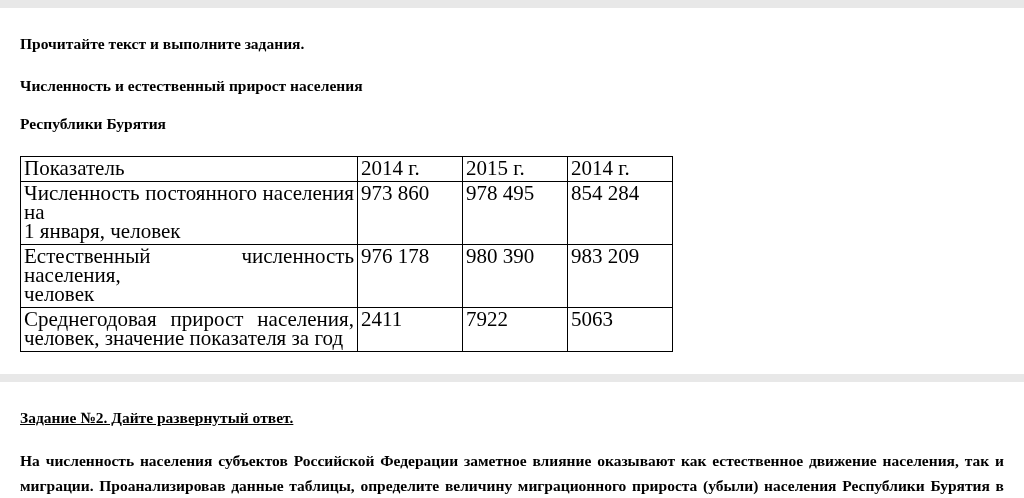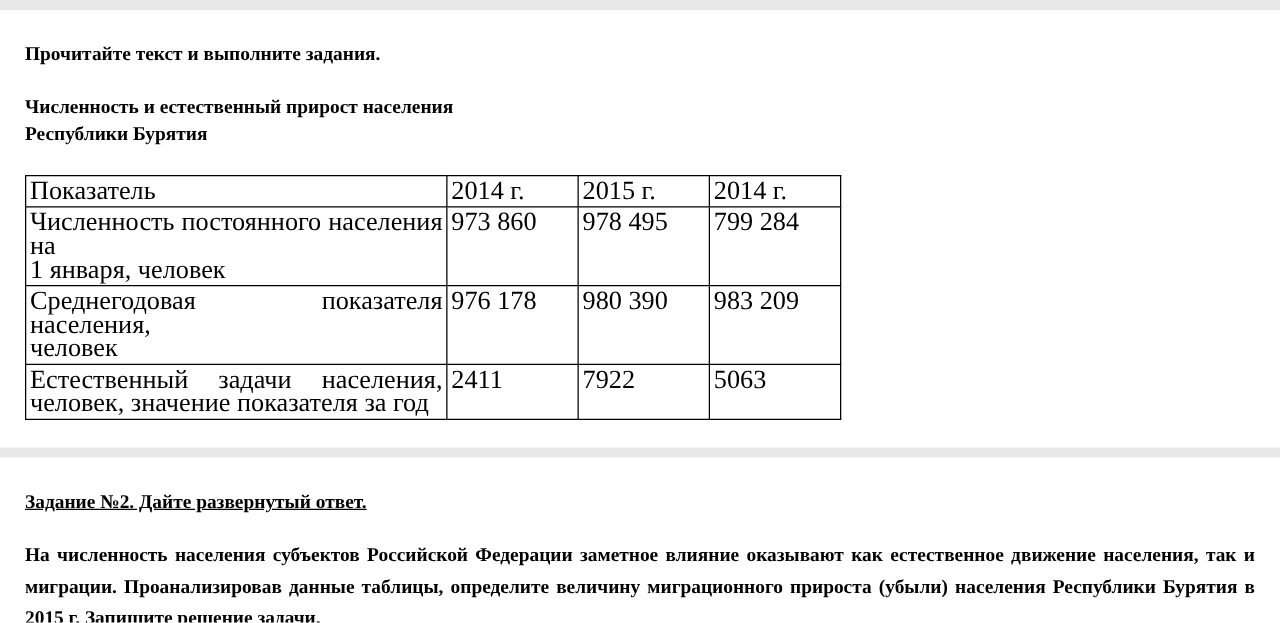--- a/index.html
+++ b/index.html
@@ -43,21 +43,21 @@
     line-height: 20px;
     margin: 0;
   }
   .instr {
     margin-top: 22px;
   }
   .title {
     margin-top: 22px;
   }
   .title-line2 {
-    margin-top: 2px;
+    margin-top: 18px;
   }
   table.data {
     margin-top: 22px;
     border-collapse: collapse;
     table-layout: fixed;
     width: 630px;
     font-size: 21px;
     line-height: 19px;
   }
   table.data td {
@@ -128,36 +128,36 @@
             <td class="col-y3">2014 г.</td>
           </tr>
 
           <tr>
             <td class="col-label">
               <div class="justify-cell">Численность постоянного населения на</div>
               <div class="cell-sub">1 января, человек</div>
             </td>
             <td class="col-y1">973 860</td>
             <td class="col-y2">978 495</td>
-            <td class="col-y3">799 284</td>
+            <td class="col-y3">854 284</td>
           </tr>
 
           <tr>
             <td class="col-label">
-              <div class="justify-cell">Среднегодовая показателя населения,</div>
+              <div class="justify-cell">Естественный численность населения,</div>
               <div class="cell-sub">человек</div>
             </td>
             <td class="col-y1">976 178</td>
             <td class="col-y2">980 390</td>
             <td class="col-y3">983 209</td>
           </tr>
 
           <tr>
             <td class="col-label">
-              <div class="justify-cell">Естественный задачи населения,</div>
+              <div class="justify-cell">Среднегодовая прирост населения,</div>
               <div class="cell-sub">человек, значение показателя за год</div>
             </td>
             <td class="col-y1">2411</td>
             <td class="col-y2">7922</td>
             <td class="col-y3">5063</td>
           </tr>
         </tbody>
       </table>
     </div>
 

